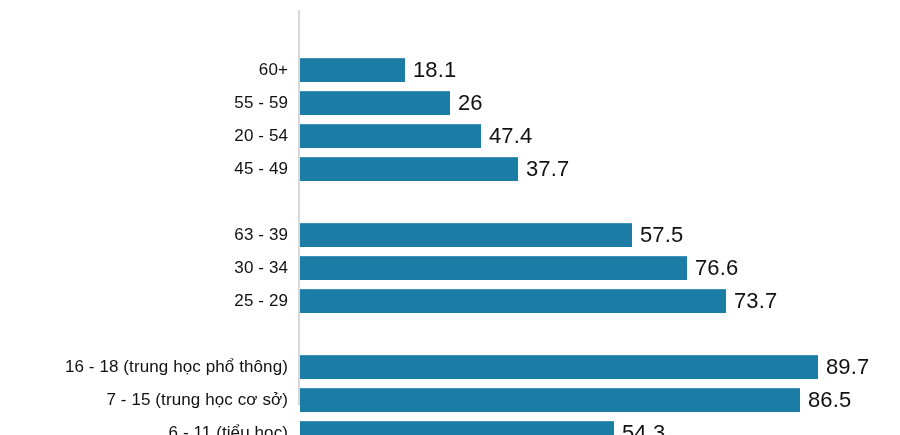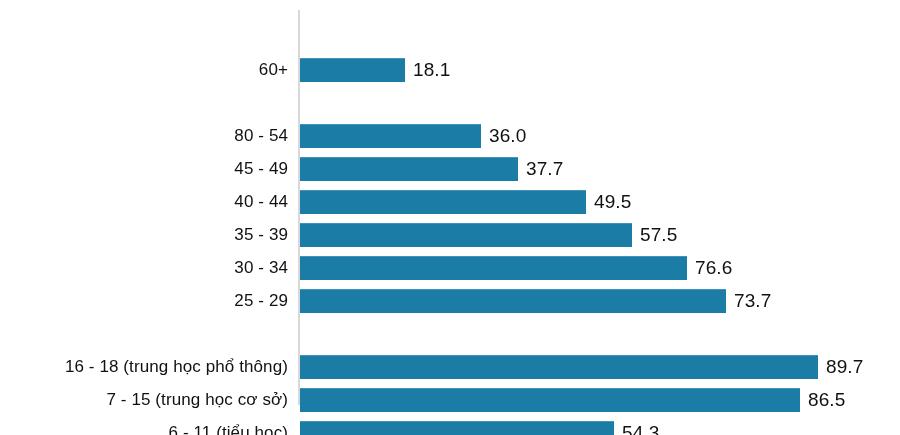--- a/index.html
+++ b/index.html
@@ -76,64 +76,64 @@
     height: 23px;
     background: #1b7da6;
     border-top: 1px solid #3f94b8;
   }
 
   .value-label {
     position: absolute;
     top: 0;
     height: 23px;
     line-height: 23px;
-    font-size: 19px;
+    font-size: 22px;
     white-space: nowrap;
     color: #111111;
     letter-spacing: 0.1px;
   }
 </style>
 </head>
 <body>
 
 <div id="chart-root">
 
   <div id="axis-line"></div>
 
   <div id="plot-area">
       <div class="bar-row" style="top: 9px;">
         <div class="cat-label">60+</div>
         <div class="bar-wrap">
           <div class="bar" style="width: 105px; background: rgb(27, 125, 166);"></div>
           <div class="value-label" style="left: 113px;">18.1</div>
         </div>
       </div>
+      <div class="bar-row" style="top: 42px;">
+        <div class="cat-label">55 - 59</div>
+        <div class="bar-wrap">
+          <div class="bar" style="width: 150px; background: rgb(27, 125, 166);"></div>
+          <div class="value-label" style="left: 158px;">26</div>
+        </div>
+      </div>
       <div class="bar-row" style="top: 75px;">
-        <div class="cat-label">80 - 54</div>
+        <div class="cat-label">20 - 54</div>
         <div class="bar-wrap">
           <div class="bar" style="width: 181px; background: rgb(27, 125, 166);"></div>
-          <div class="value-label" style="left: 189px;">36.0</div>
+          <div class="value-label" style="left: 189px;">47.4</div>
         </div>
       </div>
       <div class="bar-row" style="top: 108px;">
         <div class="cat-label">45 - 49</div>
         <div class="bar-wrap">
           <div class="bar" style="width: 218px; background: rgb(27, 125, 166);"></div>
           <div class="value-label" style="left: 226px;">37.7</div>
         </div>
       </div>
-      <div class="bar-row" style="top: 141px;">
-        <div class="cat-label">40 - 44</div>
-        <div class="bar-wrap">
-          <div class="bar" style="width: 286px; background: rgb(27, 125, 166);"></div>
-          <div class="value-label" style="left: 294px;">49.5</div>
-        </div>
-      </div>
       <div class="bar-row" style="top: 174px;">
-        <div class="cat-label">35 - 39</div>
+        <div class="cat-label">63 - 39</div>
         <div class="bar-wrap">
           <div class="bar" style="width: 332px; background: rgb(27, 125, 166);"></div>
           <div class="value-label" style="left: 340px;">57.5</div>
         </div>
       </div>
       <div class="bar-row" style="top: 207px;">
         <div class="cat-label">30 - 34</div>
         <div class="bar-wrap">
           <div class="bar" style="width: 387px; background: rgb(27, 125, 166);"></div>
           <div class="value-label" style="left: 395px;">76.6</div>

